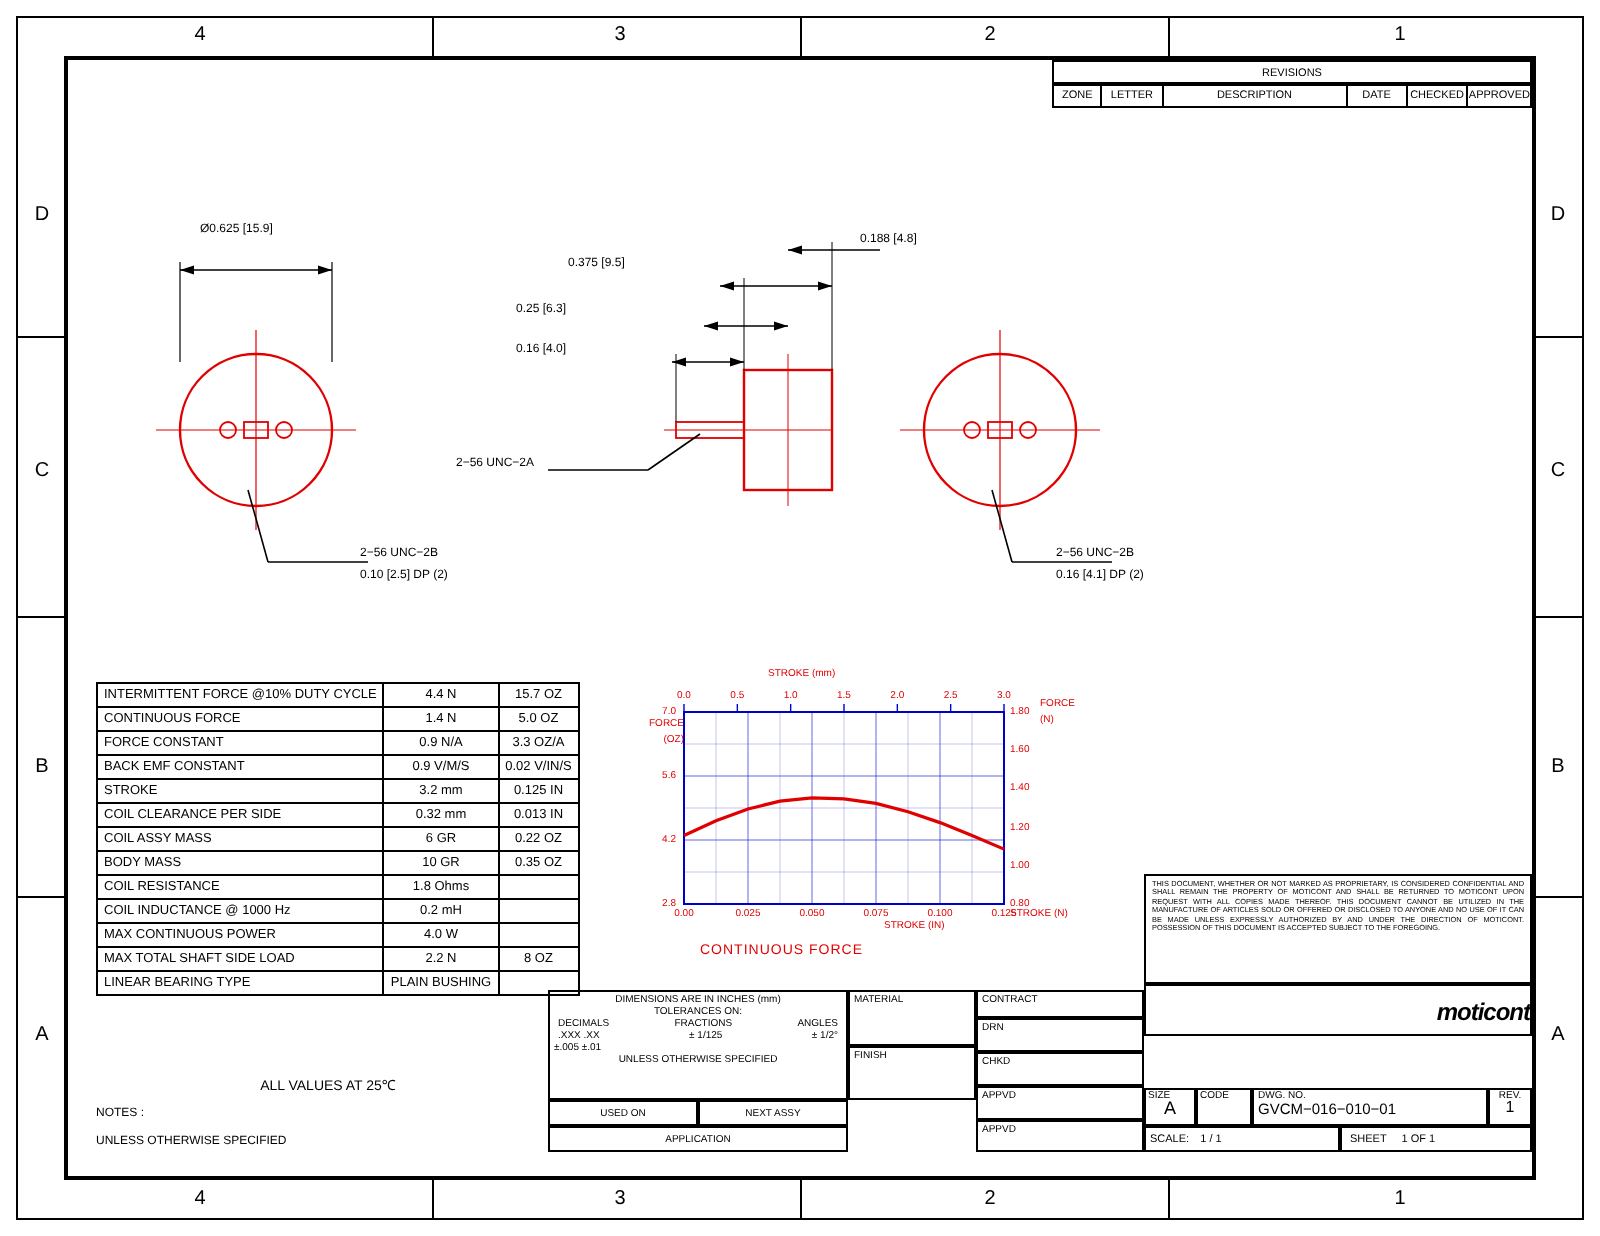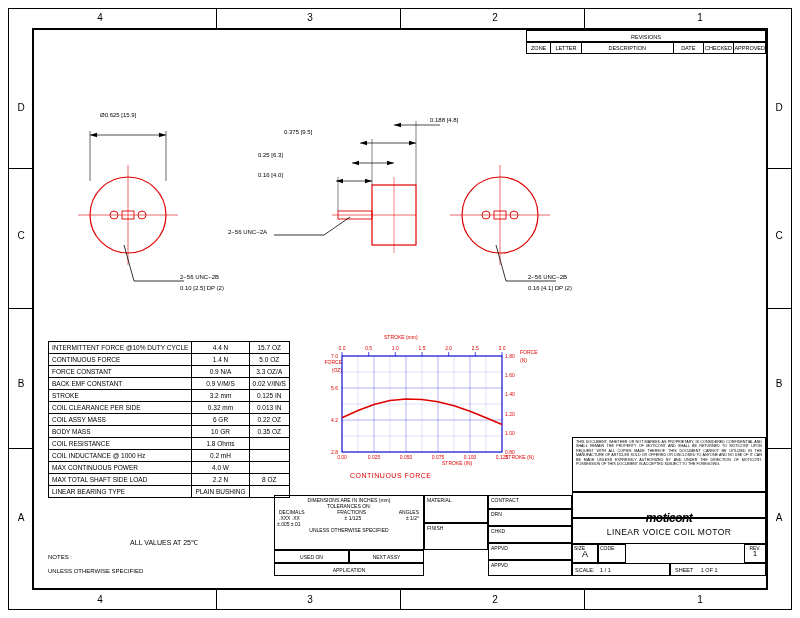--- a/index.html
+++ b/index.html
@@ -323,34 +323,35 @@
   <div class="abs bd" style="left:349px;top:550px;width:75px;height:13px;font-size:5px;text-align:center;line-height:13px;">NEXT ASSY</div>
   <div class="abs bd" style="left:274px;top:563px;width:150px;height:13px;font-size:5px;text-align:center;line-height:13px;">APPLICATION</div>
 
   <div class="abs bd" style="left:488px;top:495px;width:84px;height:14px;font-size:5px;padding:1px 2px;box-sizing:border-box;">CONTRACT</div>
   <div class="abs bd" style="left:488px;top:509px;width:84px;height:17px;font-size:5px;padding:1px 2px;box-sizing:border-box;">DRN</div>
   <div class="abs bd" style="left:488px;top:526px;width:84px;height:17px;font-size:5px;padding:1px 2px;box-sizing:border-box;">CHKD</div>
   <div class="abs bd" style="left:488px;top:543px;width:84px;height:17px;font-size:5px;padding:1px 2px;box-sizing:border-box;">APPVD</div>
   <div class="abs bd" style="left:488px;top:560px;width:84px;height:16px;font-size:5px;padding:1px 2px;box-sizing:border-box;">APPVD</div>
 
   <div class="abs bd" style="left:572px;top:492px;width:194px;height:26px;">
-    <div class="logo" style="text-align:center;line-height:26px;margin-top:12px;">moticont</div>
-  </div>
-
-  <div class="abs bd" style="left:572px;top:518px;width:194px;height:26px;">
-    <div style="text-align:center;line-height:26px;font-size:8.5px;letter-spacing:0.4px;">LINEAR VOICE COIL MOTOR</div>
-  </div>
+    <div class="logo" style="text-align:right;line-height:26px;">moticont</div>
+  </div>
+
 
   <div class="abs bd" style="left:572px;top:544px;width:26px;height:19px;">
     <div class="tiny" style="padding-left:1px;">SIZE</div>
     <div style="text-align:center;font-size:9px;margin-top:-2px;">A</div>
   </div>
   <div class="abs bd" style="left:598px;top:544px;width:28px;height:19px;">
     <div class="tiny" style="padding-left:1px;">CODE</div>
   </div>
+  <div class="abs bd" style="left:626px;top:544px;width:118px;height:19px;">
+    <div class="tiny" style="padding-left:2px;">DWG. NO.</div>
+    <div style="font-size:7.5px;padding-left:2px;margin-top:-1px;">GVCM−016−010−01</div>
+  </div>
   <div class="abs bd" style="left:744px;top:544px;width:22px;height:19px;">
     <div class="tiny" style="text-align:center;">REV.</div>
     <div style="text-align:center;font-size:8px;margin-top:-2px;">1</div>
   </div>
 
   <div class="abs bd" style="left:572px;top:563px;width:98px;height:13px;font-size:5.5px;line-height:13px;padding-left:2px;box-sizing:border-box;">
     <span>SCALE:</span>
     <span style="margin-left:4px;">1 / 1</span>
   </div>
   <div class="abs bd" style="left:670px;top:563px;width:96px;height:13px;font-size:5.5px;line-height:13px;padding-left:4px;box-sizing:border-box;">

